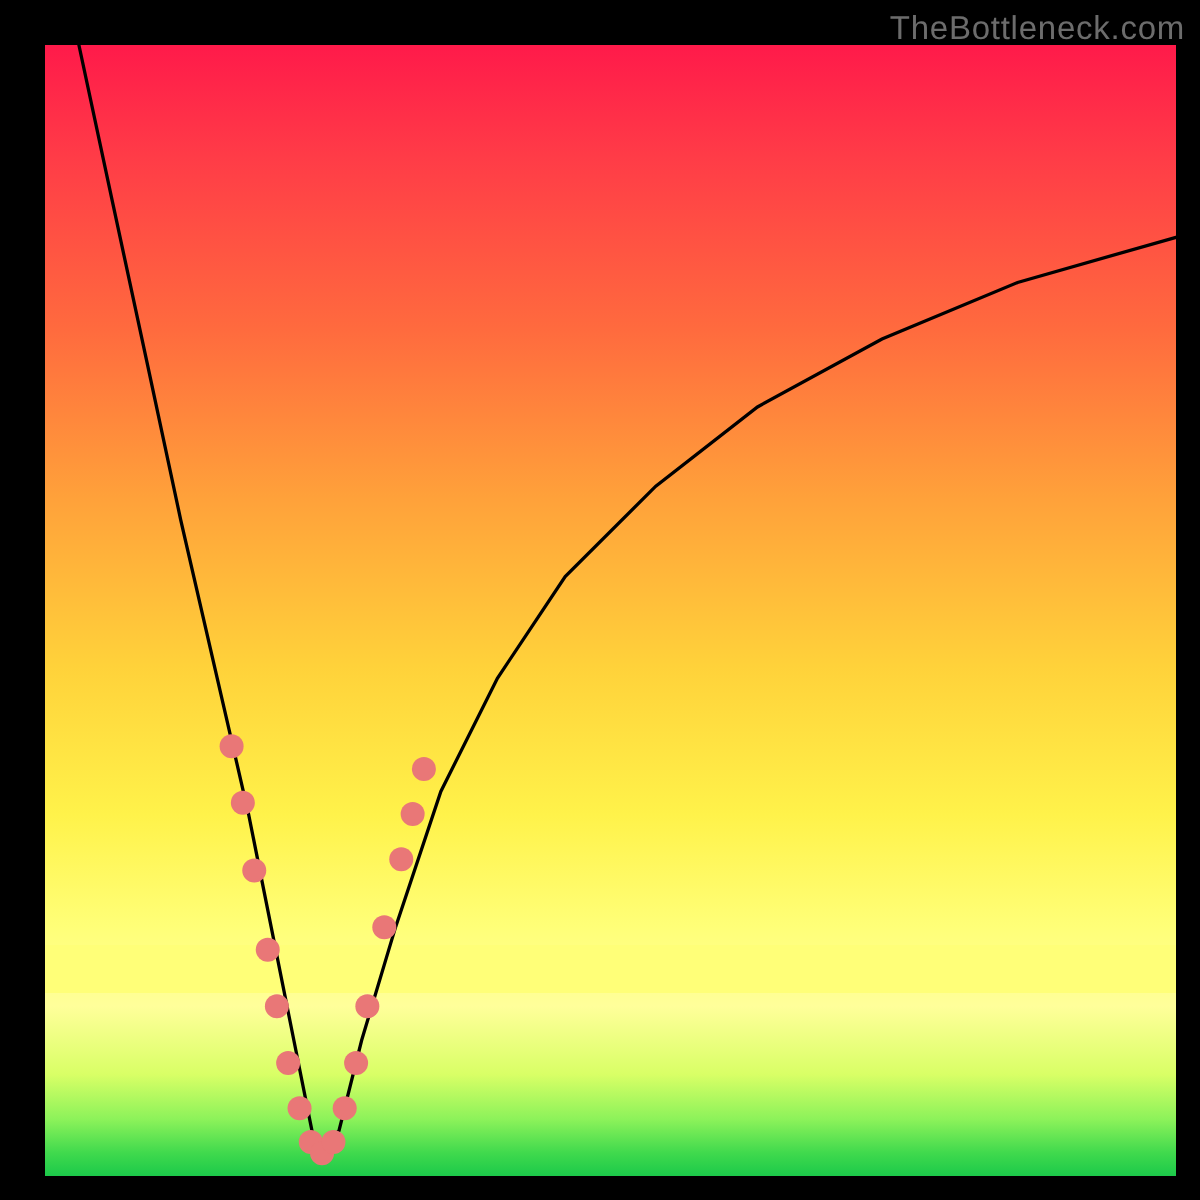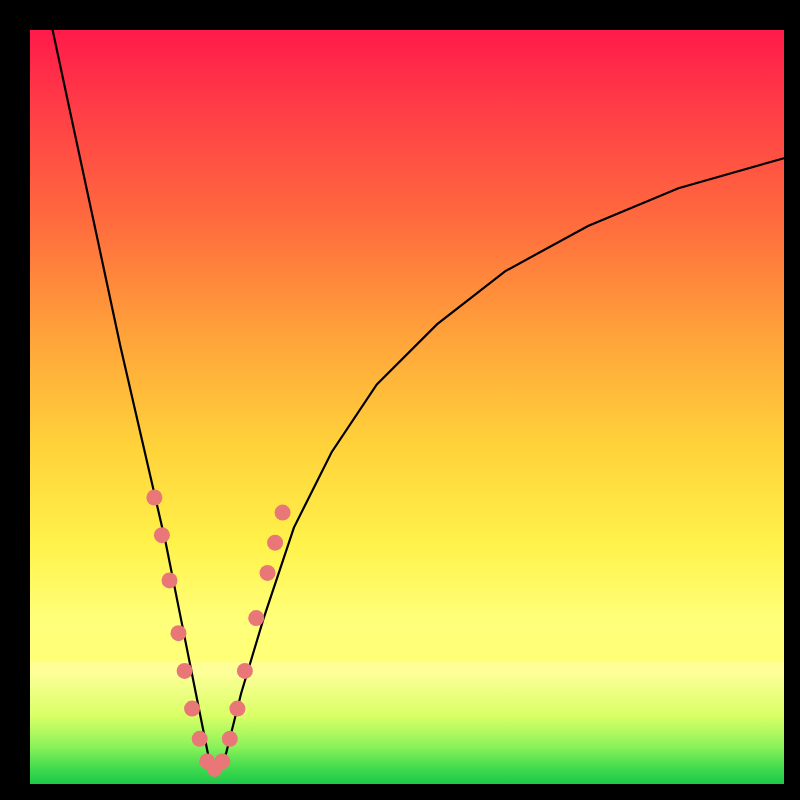--- a/index.html
+++ b/index.html
@@ -96,13 +96,14 @@
           <circle cx="199.8" cy="708.8" r="8" class="dot"></circle>
           <circle cx="207.4" cy="678.6" r="8" class="dot"></circle>
           <circle cx="214.9" cy="640.9" r="8" class="dot"></circle>
           <circle cx="226.2" cy="588.1" r="8" class="dot"></circle>
           <circle cx="237.5" cy="542.9" r="8" class="dot"></circle>
           <circle cx="245.1" cy="512.7" r="8" class="dot"></circle>
           <circle cx="252.6" cy="482.6" r="8" class="dot"></circle>
         </g>
     </svg>
   </div>
+  <div class="watermark">TheBottleneck.com</div>
 </div>
 
 </body></html>

